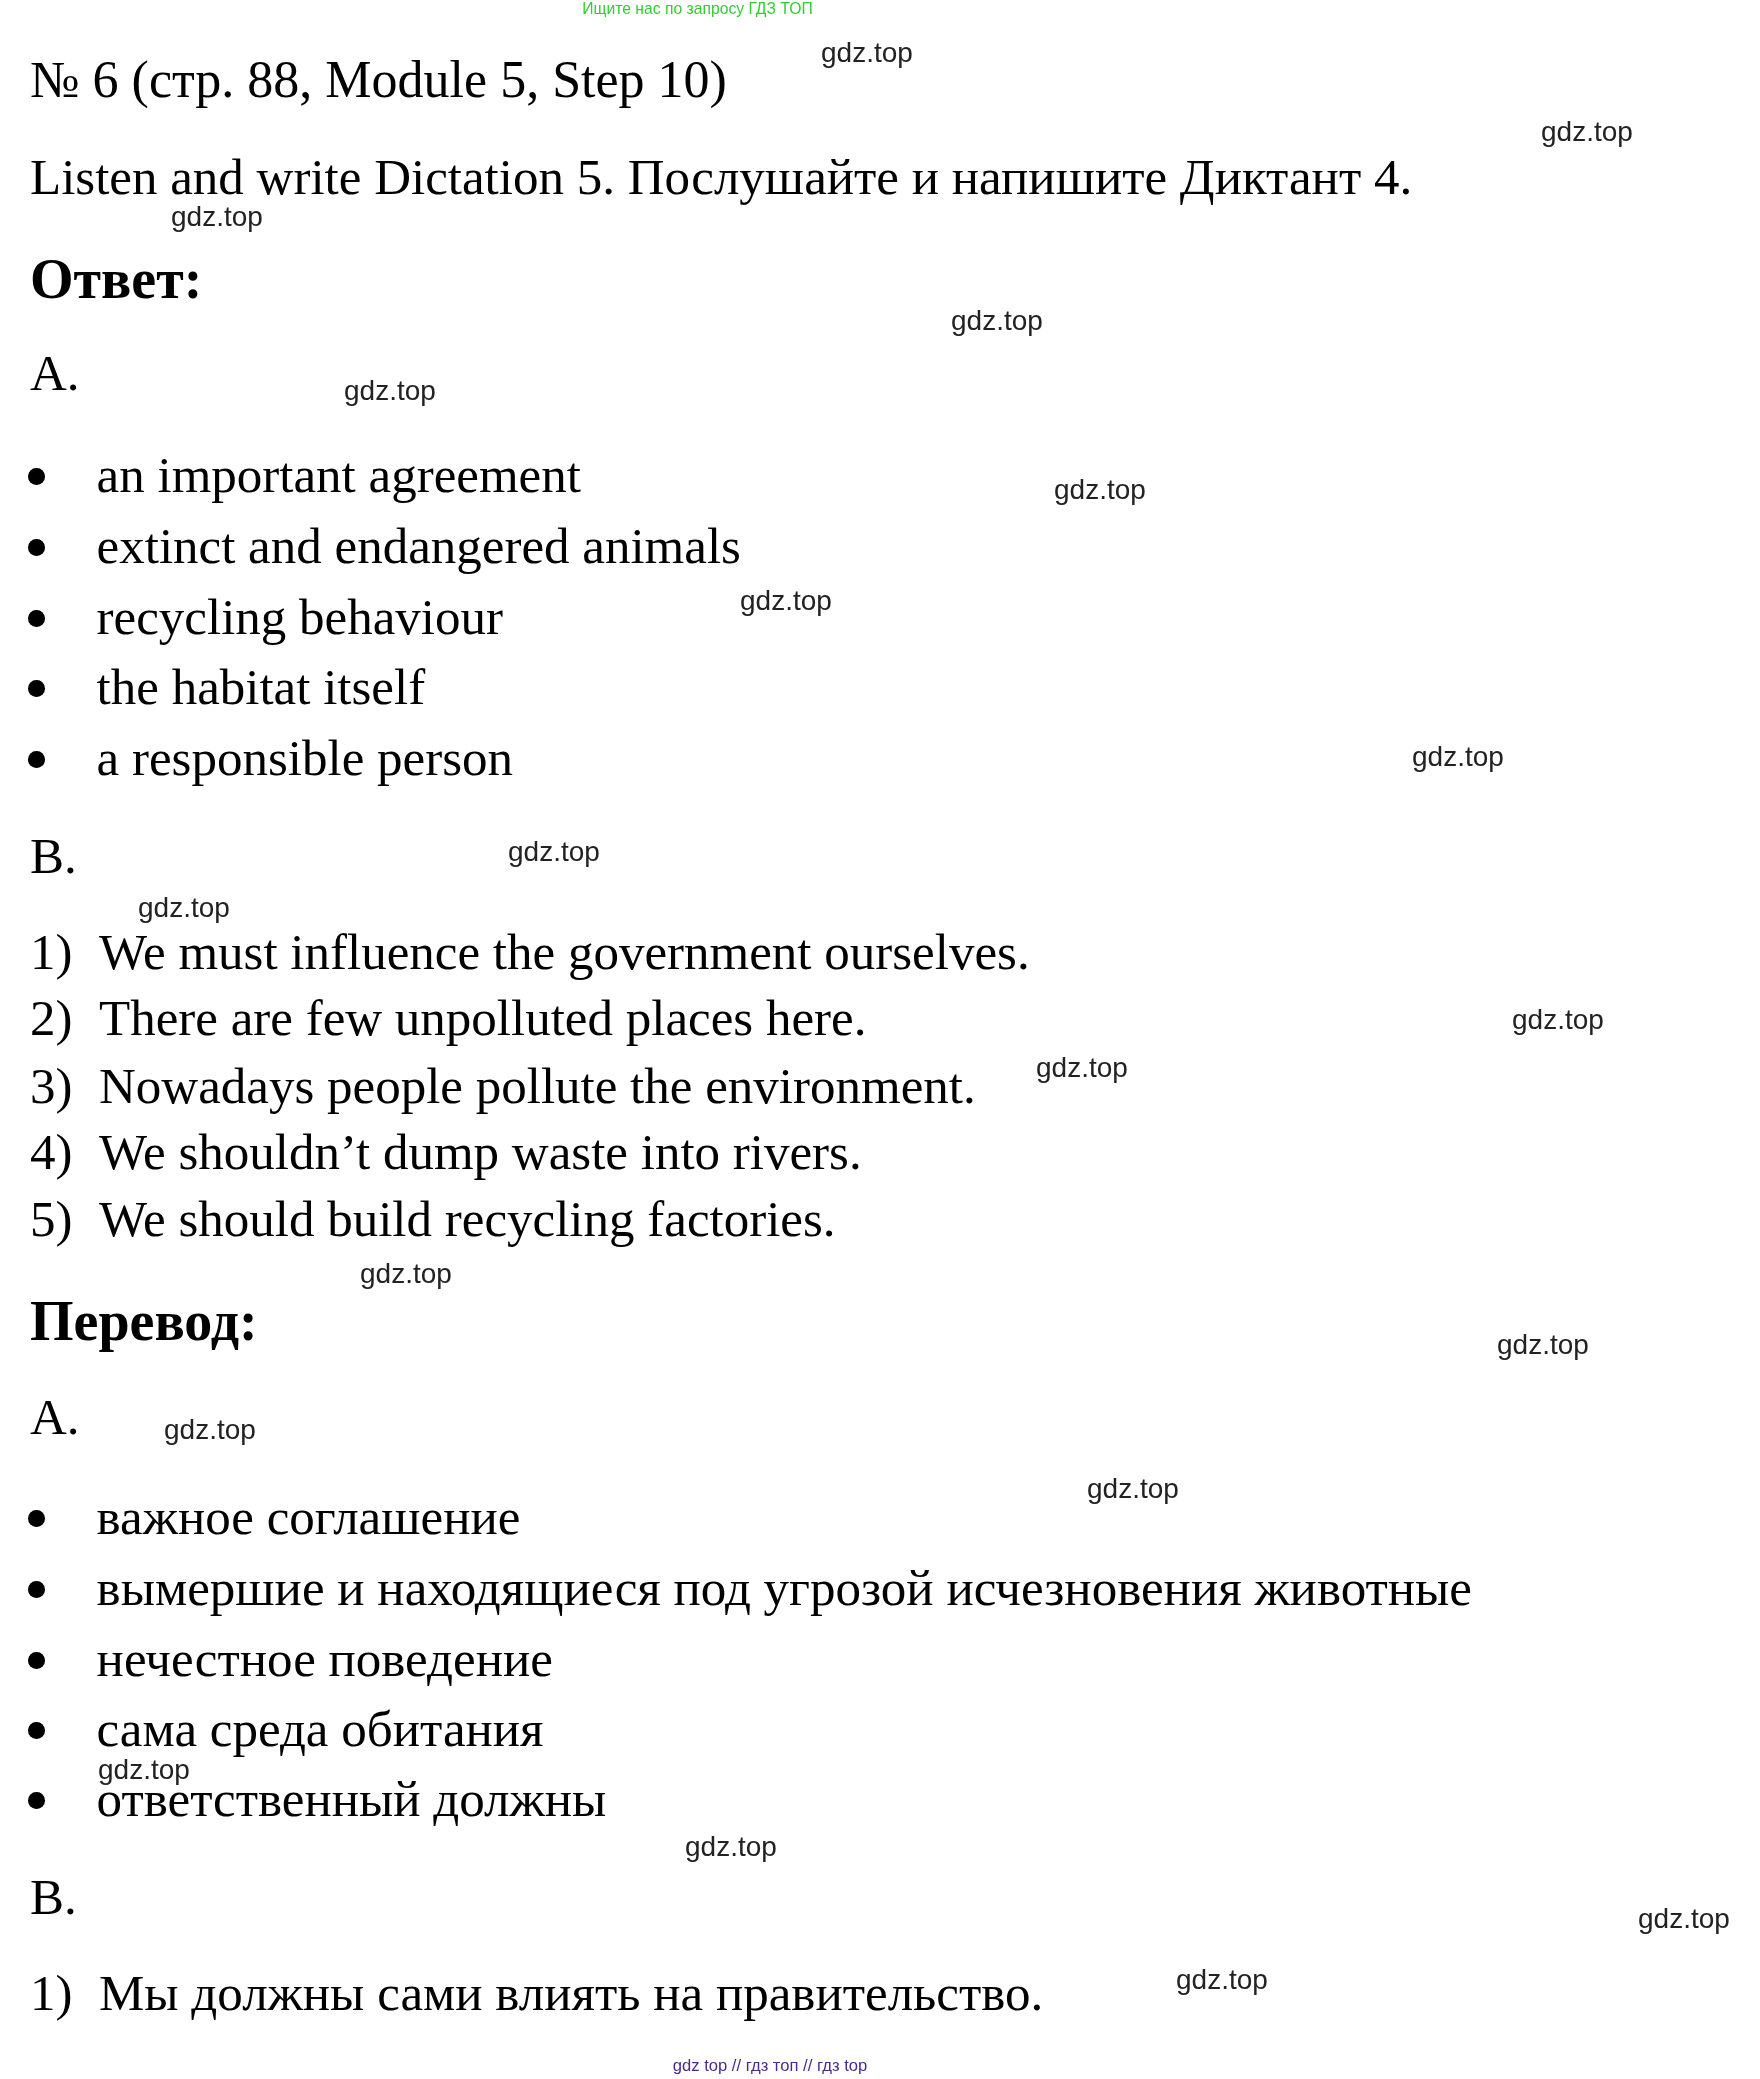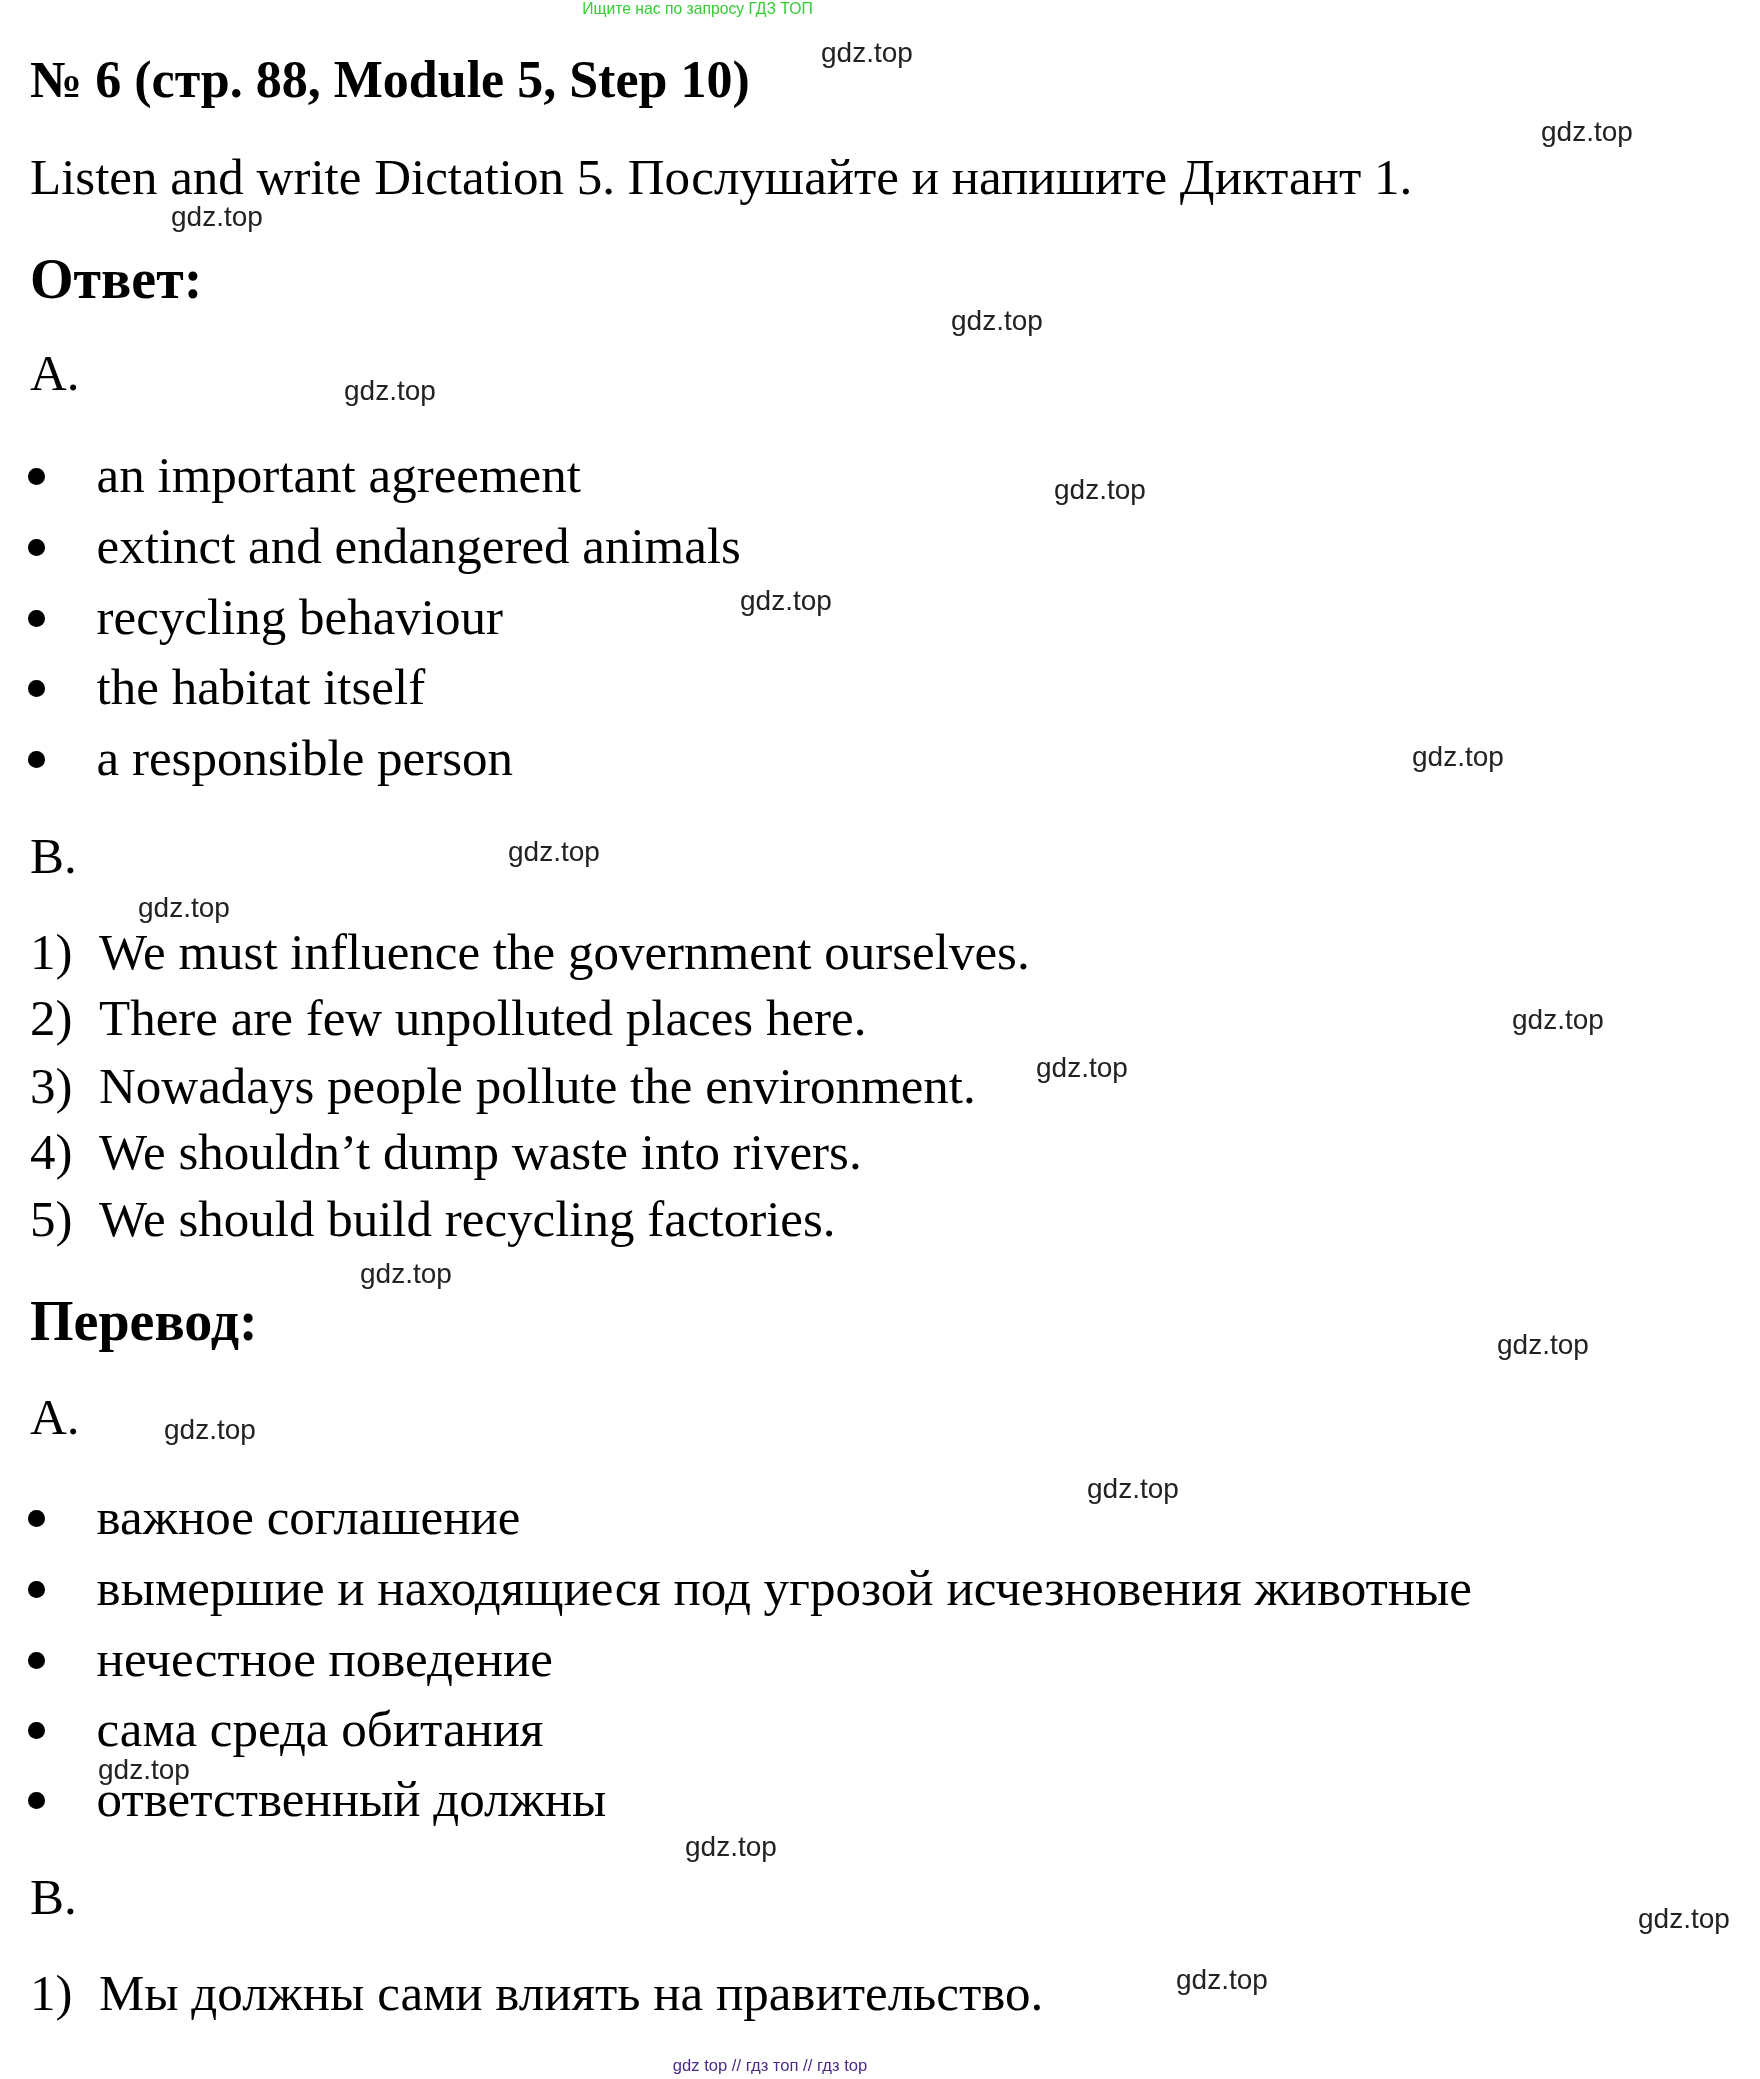--- a/index.html
+++ b/index.html
@@ -1,37 +1,37 @@
 <!DOCTYPE html>
 <html style="font-size:14.8px"><head>
 <meta charset="utf-8">
 <style>
   html, body { margin:0; padding:0; background:#fff; }
   body { width:1760px; height:2079px; position:relative; overflow:hidden; }
   .serif { font-family:"Liberation Serif", "DejaVu Serif", serif; color:#000; }
   .abs { position:absolute; white-space:nowrap; }
   .top-banner { font-family:"Liberation Sans", sans-serif; font-size:15.7px; color:#33cc33; left:0; width:1395px; text-align:center; top:0; }
-  .title { font-weight:bold; font-size:52px; left:30px; top:50px; }
+  .title { font-weight:normal; font-size:52px; left:30px; top:50px; }
   .task { font-size:51px; left:30px; top:148px; }
   .h2 { font-weight:bold; font-size:56px; left:30px; }
   .letter { font-size:51px; left:30px; }
   .bullet-row { position:absolute; left:28px; font-size:51px; }
   .bullet-row .dot { display:inline-block; width:16.6px; height:16.6px; background:#000; border-radius:50%; margin-right:52px; vertical-align:middle; position:relative; top:-3.7px; }
   .num-row { position:absolute; left:30px; font-size:51px; }
   .num-row .num { display:inline-block; width:69px; }
   .wm { position:absolute; font-family:"Liberation Sans", sans-serif; font-size:28px; color:#222; white-space:nowrap; }
   .footer { position:absolute; left:0; width:1540px; text-align:center; top:2056px; font-family:"Liberation Sans", sans-serif; font-size:16.6px; color:#4b2a8a; }
 </style>
 </head>
 <body>
 
 <div class="abs top-banner">Ищите нас по запросу ГДЗ ТОП</div>
 
 <div class="abs serif title">№ 6 (стр. 88, Module 5, Step 10)</div>
-<div class="abs serif task">Listen and write Dictation 5. Послушайте и напишите Диктант 1.</div>
+<div class="abs serif task">Listen and write Dictation 5. Послушайте и напишите Диктант 4.</div>
 
 <div class="abs serif h2" style="top:247px">Ответ:</div>
 <div class="abs serif letter" style="top:344px">A.</div>
 
 <div class="bullet-row serif" style="top:446px"><span class="dot"></span><span>an important agreement</span></div>
 <div class="bullet-row serif" style="top:517px"><span class="dot"></span><span>extinct and endangered animals</span></div>
 <div class="bullet-row serif" style="top:588px"><span class="dot"></span><span>recycling behaviour</span></div>
 <div class="bullet-row serif" style="top:658px"><span class="dot"></span><span>the habitat itself</span></div>
 <div class="bullet-row serif" style="top:729px"><span class="dot"></span><span>a responsible person</span></div>
 

